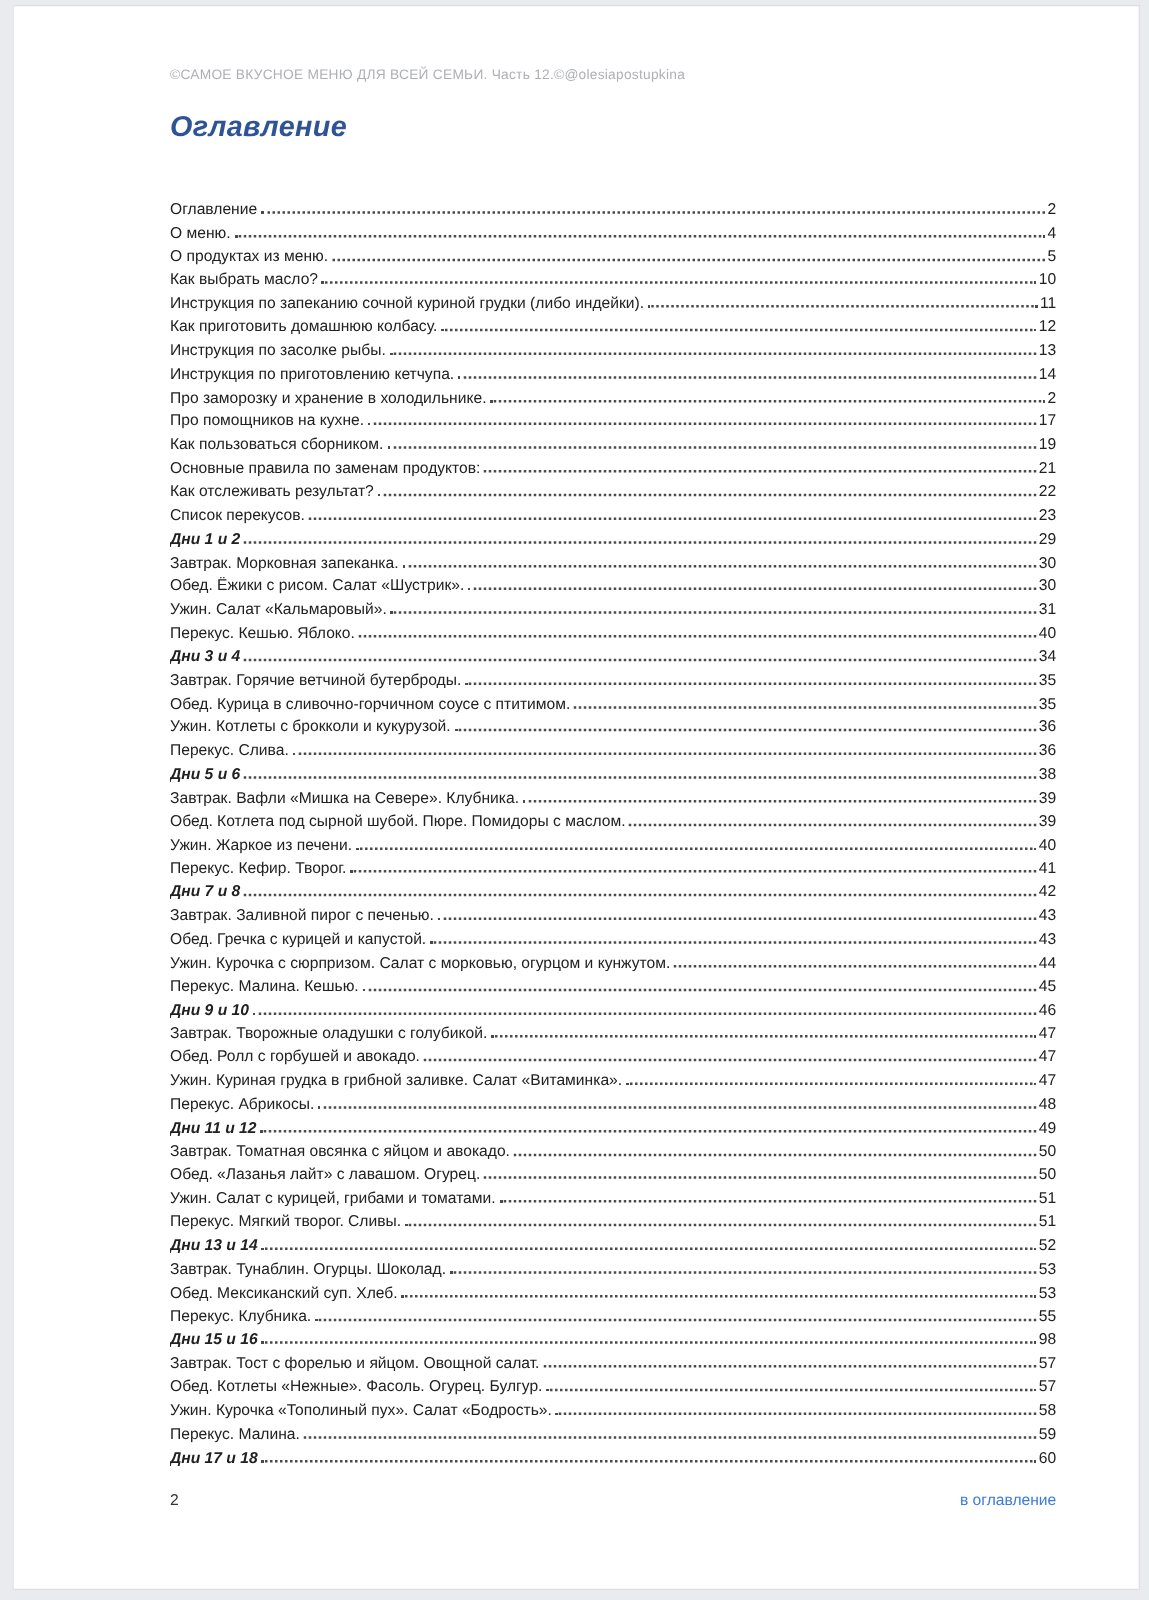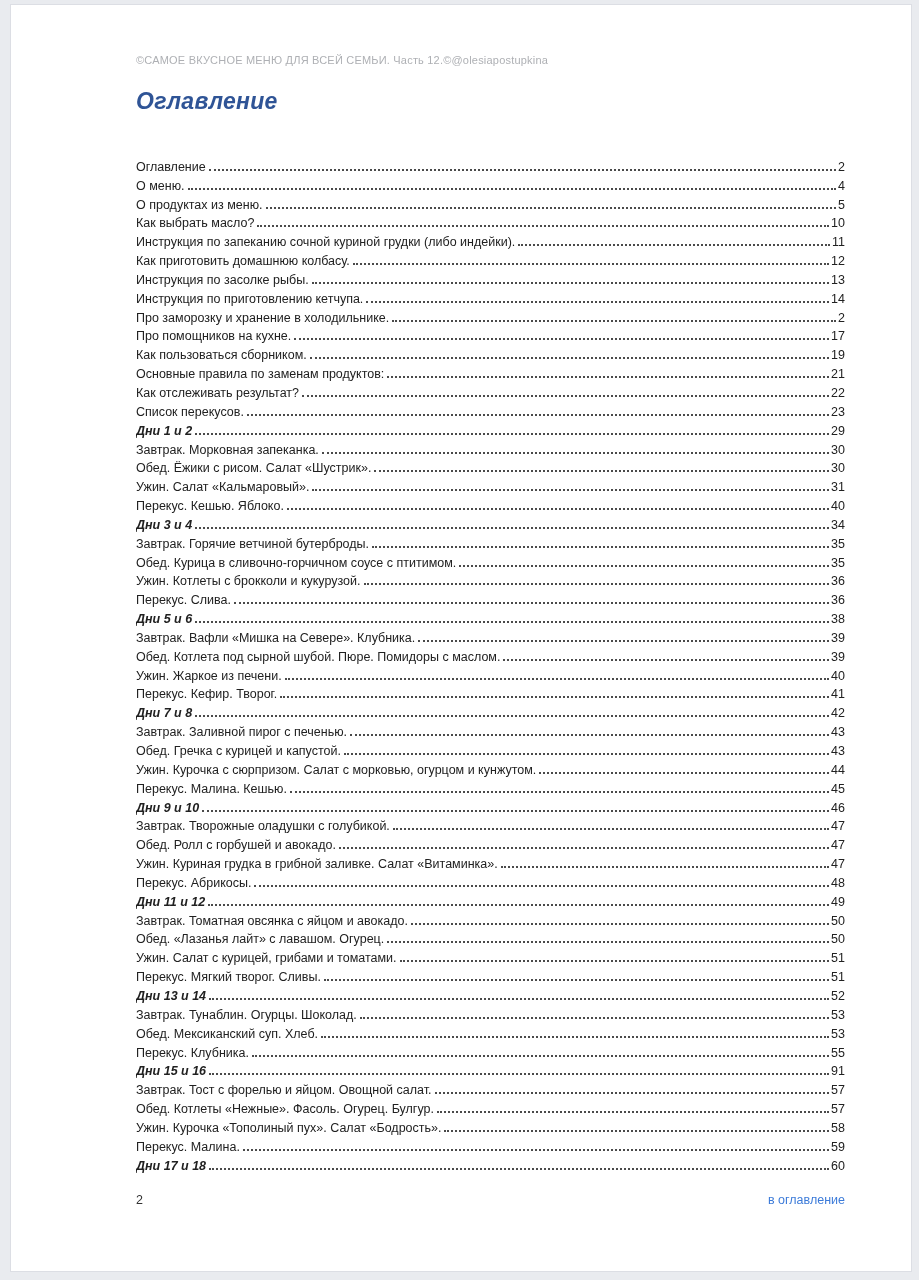--- a/index.html
+++ b/index.html
@@ -324,21 +324,21 @@
         <span class="pagenum">53</span>
       </div>
       <div class="toc-row">
         <span class="label">Перекус. Клубника.</span>
         <span class="leader"></span>
         <span class="pagenum">55</span>
       </div>
       <div class="toc-row day">
         <span class="label">Дни 15 и 16</span>
         <span class="leader"></span>
-        <span class="pagenum">91</span>
+        <span class="pagenum">98</span>
       </div>
       <div class="toc-row">
         <span class="label">Завтрак. Тост с форелью и яйцом. Овощной салат.</span>
         <span class="leader"></span>
         <span class="pagenum">57</span>
       </div>
       <div class="toc-row">
         <span class="label">Обед. Котлеты «Нежные». Фасоль. Огурец. Булгур.</span>
         <span class="leader"></span>
         <span class="pagenum">57</span>

